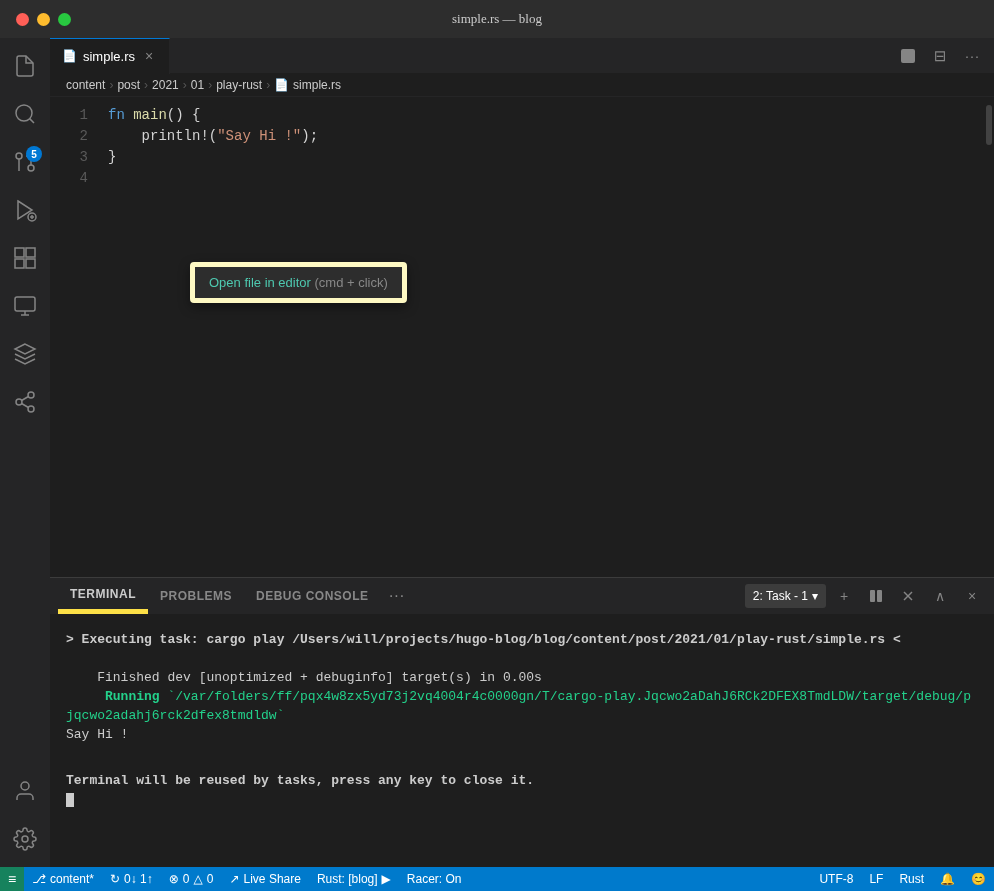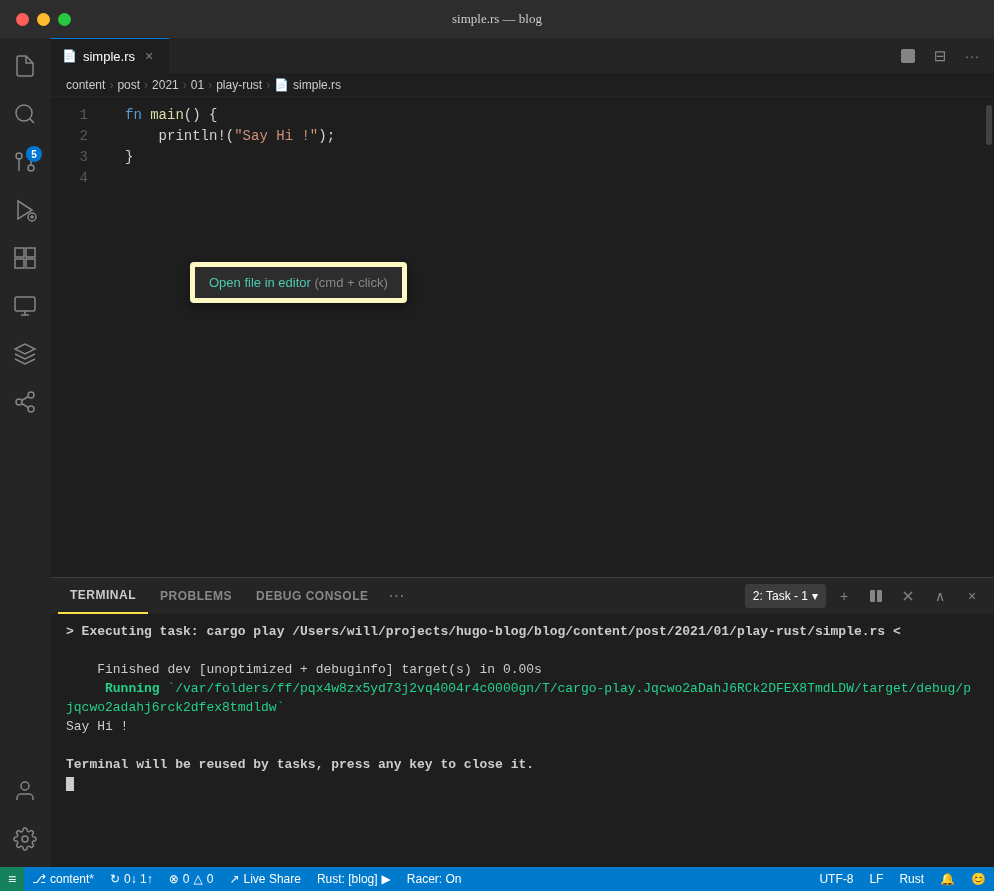--- a/index.html
+++ b/index.html
@@ -204,21 +204,20 @@
       flex-shrink: 0;
     }
     .code-content {
       flex: 1;
       padding: 8px 0;
       font-family: 'SF Mono', 'Menlo', 'Monaco', 'Courier New', monospace;
       font-size: 14px;
       line-height: 21px;
       color: #d4d4d4;
       overflow: auto;
-      margin-left: 17px;
     }
     .code-line {
       padding: 0 8px;
       white-space: pre;
     }
     .kw { color: #569cd6; }
     .fn-name { color: #dcdcaa; }
     .string { color: #ce9178; }
     .punc { color: #d4d4d4; }
 
@@ -262,21 +261,21 @@
       font-size: 12px;
       font-weight: 600;
       letter-spacing: 0.5px;
       color: #888;
       cursor: pointer;
       text-transform: uppercase;
       border-bottom: 1px solid transparent;
     }
     .panel-tab.active {
       color: #cccccc;
-      border-bottom: 2px solid #fde047;
+      border-bottom: 5px solid #fde047;
       text-align: center;
     }
     .panel-tab-more {
       color: #888;
       cursor: pointer;
       padding: 0 8px;
       font-size: 16px;
       display: flex;
       align-items: center;
       height: 36px;
@@ -317,21 +316,21 @@
       flex: 1;
       padding: 8px 16px;
       font-family: 'SF Mono', 'Menlo', 'Monaco', 'Courier New', monospace;
       font-size: 13px;
       line-height: 19px;
       color: #cccccc;
       overflow-y: auto;
       background: #1e1e1e;
     }
     .term-line { white-space: pre-wrap; word-break: break-all; }
-    .term-cmd { color: #cccccc; font-weight: bold; }
+    .term-cmd { color: #cccccc; font-weight: bold; margin-top: 8px; }
     .term-running { color: #23d18b; font-weight: bold; }
     .term-cursor {
       display: inline-block;
       width: 8px;
       height: 14px;
       background: #cccccc;
       vertical-align: middle;
     }
 
     

